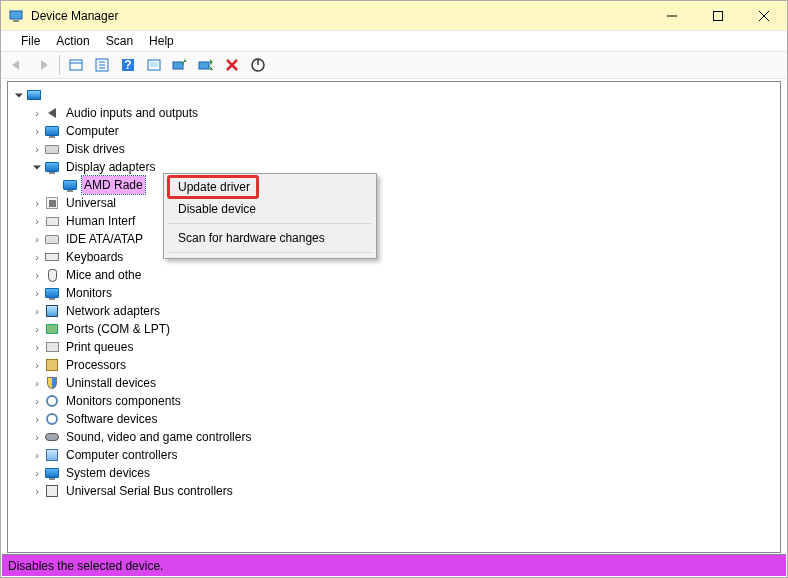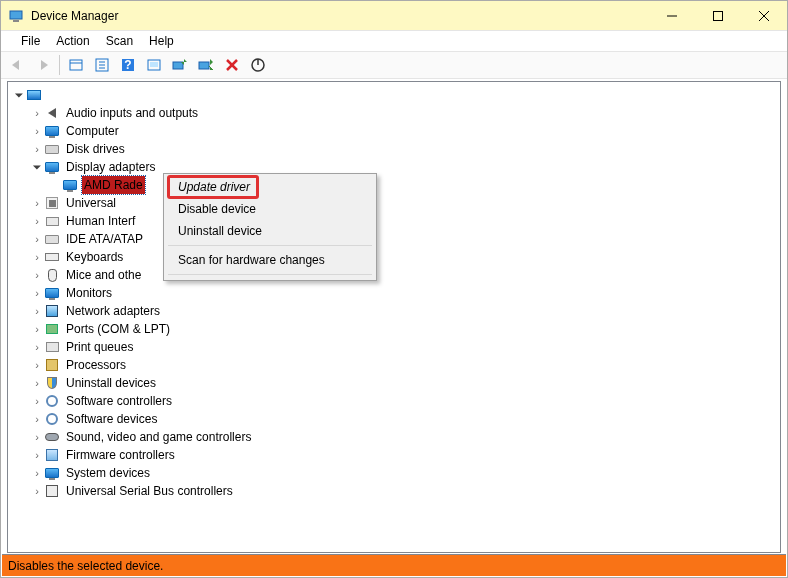--- a/index.html
+++ b/index.html
@@ -23,33 +23,33 @@
 
 
 .tree-wrap { position: absolute; top: 80px; left: 6px; right: 6px; bottom: 24px; border: 1px solid #828790; overflow: hidden; background: #fff; }
 .tree { padding: 4px 0 4px 4px; font-size: 12px; line-height: 18px; }
 .row { display: flex; align-items: center; height: 18px; white-space: nowrap; }
 .chev { width: 14px; display: inline-flex; justify-content: center; align-items: center; color: #6b6b6b; font-size: 11px;}
 .chev.open { color: #404040; }
 .spacer { display: inline-block; width: 18px; }
 .ic { width: 16px; height: 16px; margin-right: 4px; display: inline-flex; align-items: center; justify-content: center; }
 .lbl { padding: 0 2px; }
-.row.selected .lbl { background: #b91c1c; outline: 1px dotted #1a5fab; }
+.row.selected .lbl { background: #f0abfc; outline: 1px dotted #1a5fab; }
 .truncated { overflow: hidden; max-width: 80px; text-overflow: clip; display: inline-block; }
 
 
 .ctx { position: absolute; left: 162px; top: 172px; width: 214px; background: #f0f0f0; border: 1px solid #a0a0a0; box-shadow: 3px 3px 4px rgba(0,0,0,.25); padding: 2px; z-index: 10; }
 .ctx .ci { height: 22px; display: flex; align-items: center; padding: 0 10px 0 12px; }
 .ctx .csep { height: 1px; background: #d7d7d7; margin: 3px 2px; }
 .ctx .ci.bold { font-weight: 700; }
-.ctx .ci.highlight { position: relative; font-style: italic; }
+.ctx .ci.highlight { position: relative; }
 .red-box { position: absolute; left: 166px; top: 174px; width: 92px; height: 24px; border: 3px solid #e03131; border-radius: 3px; z-index: 20; pointer-events: none; }
 
 
-.status { position: absolute; left: 1px; right: 1px; bottom: 1px; height: 22px; border-top: 1px solid #828790; padding: 2px 6px; display: flex; align-items: center; background: #f97316; }
+.status { position: absolute; left: 1px; right: 1px; bottom: 1px; height: 22px; border-top: 1px solid #828790; padding: 2px 6px; display: flex; align-items: center; background: #d946ef; }
 
 
 .icon-monitor { width: 14px; height: 10px; border: 1px solid #0a65b2; background: linear-gradient(#5ab7f5,#1a73c9); border-radius: 1px; position: relative; }
 .icon-monitor::after { content:""; position:absolute; bottom:-3px; left:3px; width:6px; height:2px; background:#888; }
 .icon-pc { width: 14px; height: 10px; border: 1px solid #0a65b2; background: linear-gradient(#80d0ff,#1a73c9); }
 .icon-drive { width: 14px; height: 9px; background:#d8d8d8; border:1px solid #888; border-radius:1px; }
 .icon-usb { width: 12px; height: 12px; border:1px solid #555; background:#eee; }
 .icon-sound { width:0;height:0;border-top:5px solid transparent;border-bottom:5px solid transparent;border-right:8px solid #555;}
 .icon-kb { width: 14px; height: 8px; background:#eee; border:1px solid #777; }
 .icon-mouse { width: 9px; height: 13px; border:1px solid #555; border-radius: 5px 5px 7px 7px; background:#eee;}
@@ -321,21 +321,21 @@
         </span>
         <span class="lbl">Uninstall devices</span>
       </div>
 
     <div class="row">
         <span class="spacer"></span>
         <span class="chev">›</span>
         <span class="ic">
           <span class="icon-gear"></span>
         </span>
-        <span class="lbl">Software controllers</span>
+        <span class="lbl">Monitors components</span>
       </div>
 
     <div class="row">
         <span class="spacer"></span>
         <span class="chev">›</span>
         <span class="ic">
           <span class="icon-gear"></span>
         </span>
         <span class="lbl">Software devices</span>
       </div>
@@ -348,21 +348,21 @@
         </span>
         <span class="lbl">Sound, video and game controllers</span>
       </div>
 
     <div class="row">
         <span class="spacer"></span>
         <span class="chev">›</span>
         <span class="ic">
           <span class="icon-storage"></span>
         </span>
-        <span class="lbl">Firmware controllers</span>
+        <span class="lbl">Computer controllers</span>
       </div>
 
     <div class="row">
         <span class="spacer"></span>
         <span class="chev">›</span>
         <span class="ic">
           <span class="icon-monitor"></span>
         </span>
         <span class="lbl">System devices</span>
       </div>
@@ -379,23 +379,20 @@
   </div>
 </div>
 
 <div class="ctx">
   <div class="ci highlight">
       <span>Update driver</span>
     </div>
   <div class="ci">
       <span>Disable device</span>
     </div>
-  <div class="ci">
-      <span>Uninstall device</span>
-    </div>
   <div class="csep"></div>
   <div class="ci">
       <span>Scan for hardware changes</span>
     </div>
   <div class="csep"></div>
 </div>
 <div class="red-box"></div>
 
 <div class="status">
   <span>Disables the selected device.</span>

